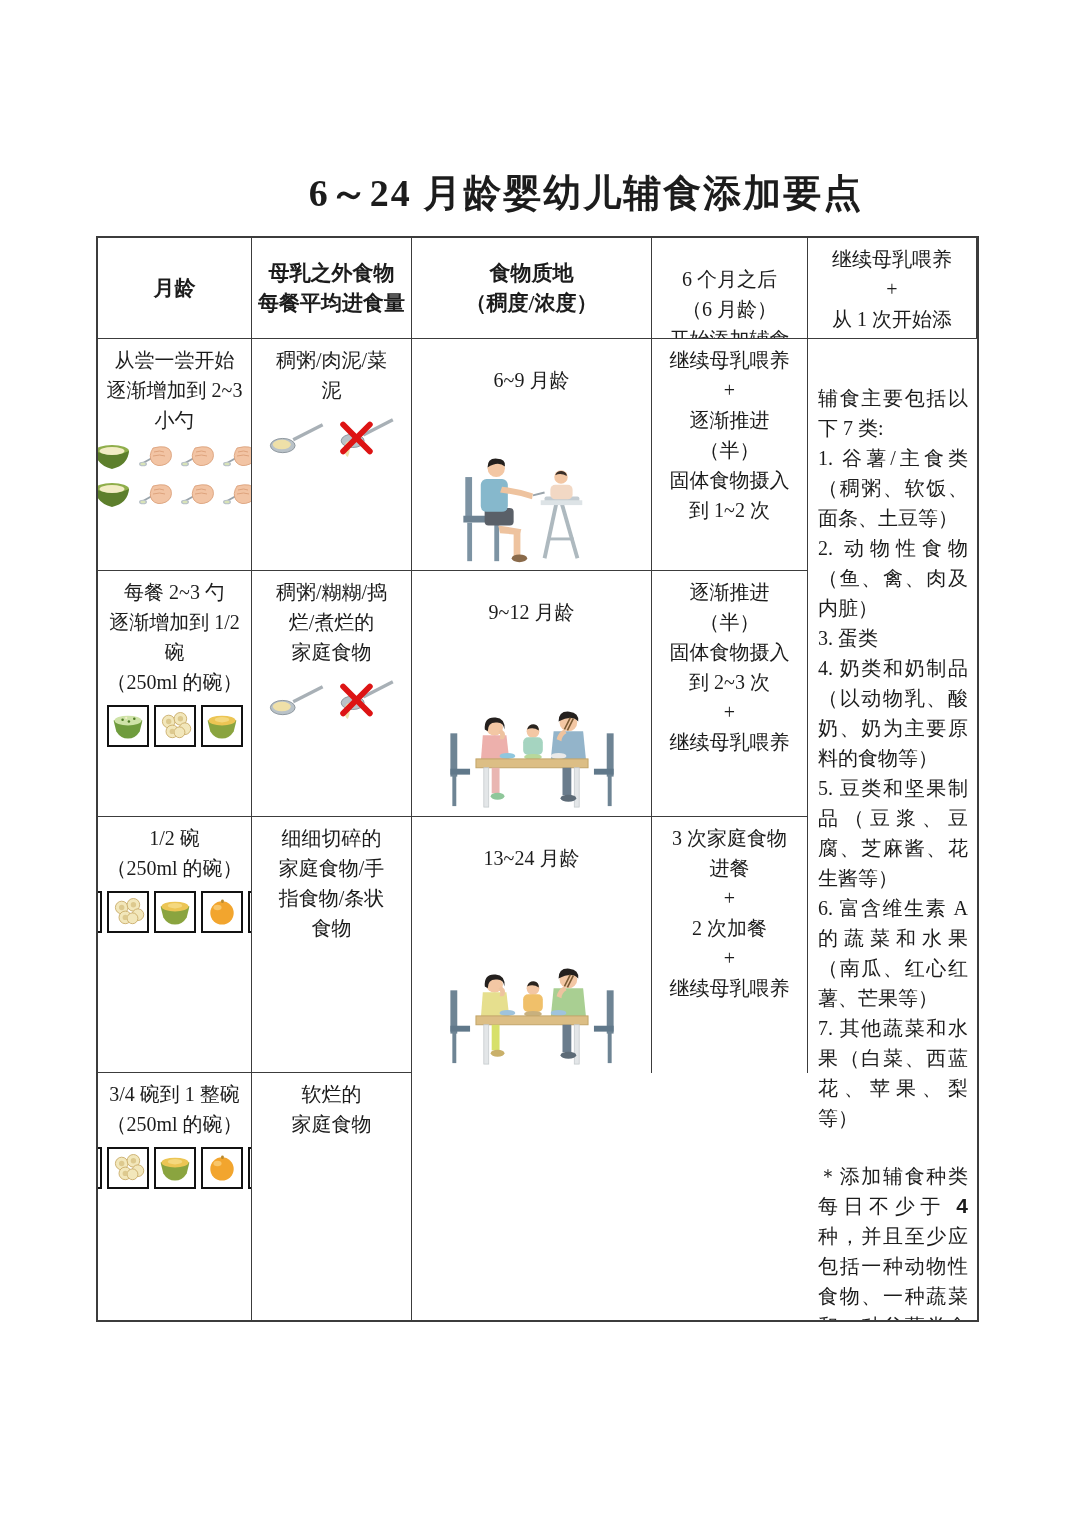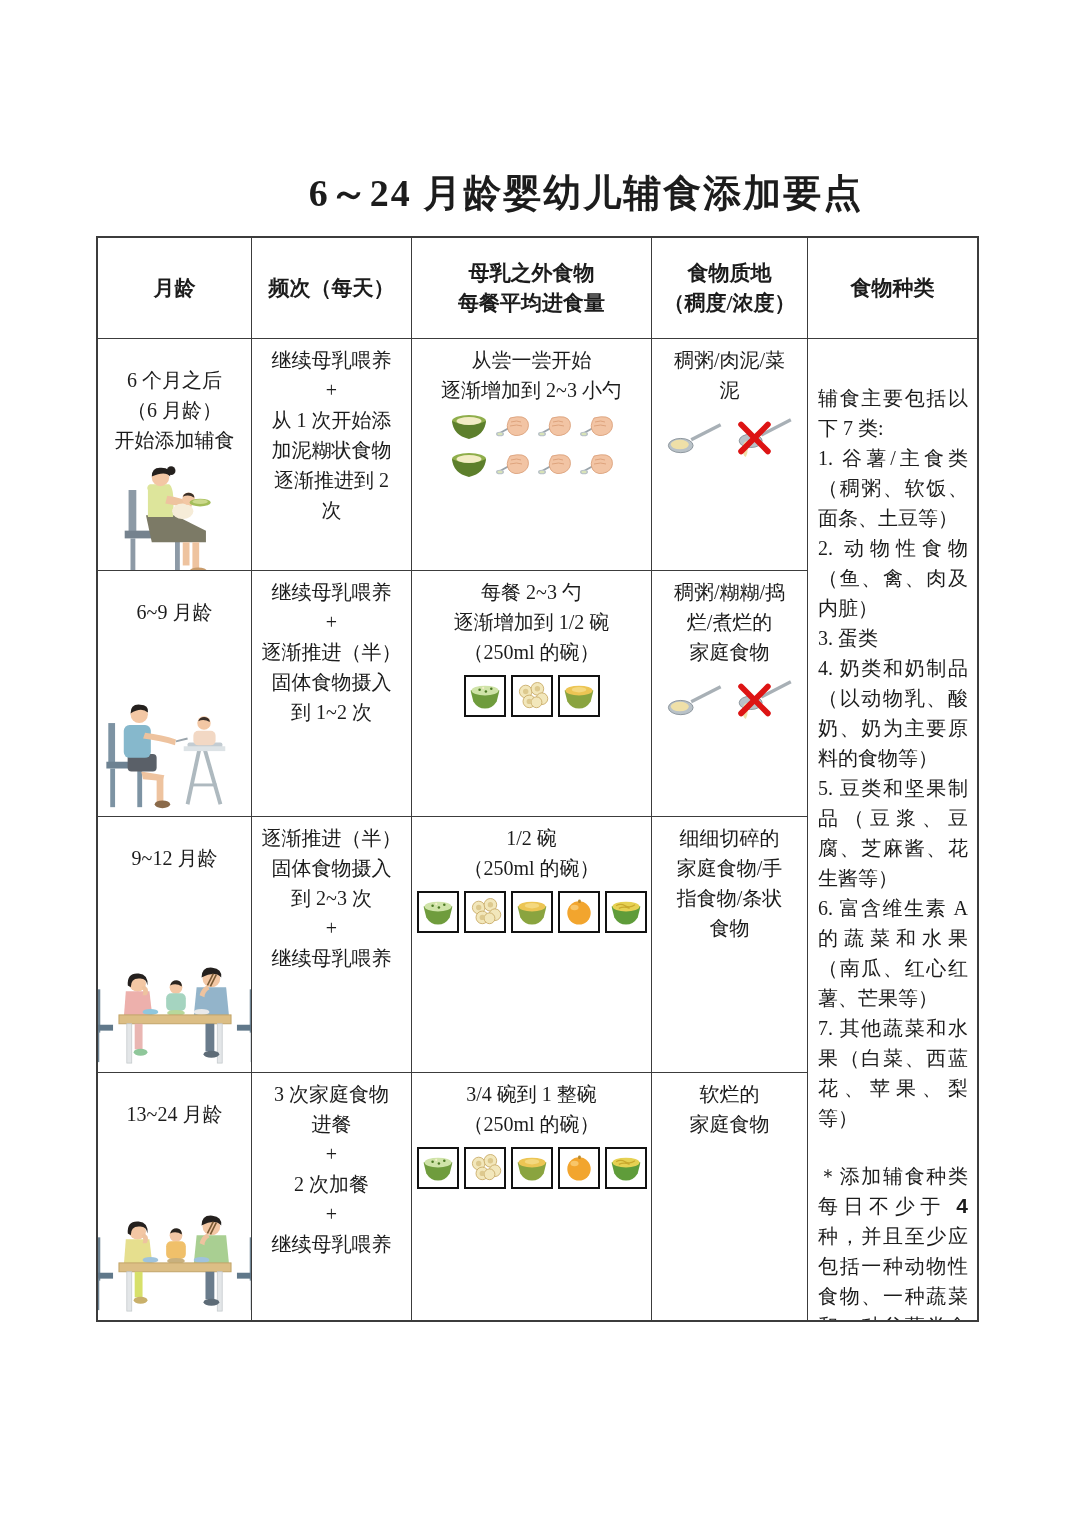--- a/index.html
+++ b/index.html
@@ -38,26 +38,24 @@
 </head>
 <body>
 
 <div class="page">
 
   <div class="title">6～24 月龄婴幼儿辅食添加要点</div>
 
   <div class="table">
 
     <div class="cell hdr">月龄</div>
-    <div class="cell hdr">频次（每天）</div>
     <div class="cell hdr">母乳之外食物
 每餐平均进食量</div>
     <div class="cell hdr">食物质地
 （稠度/浓度）</div>
-    <div class="cell hdr last-col">食物种类</div>
 
     <div class="cell age-cell">
       <div class="txt">6 个月之后
 （6 月龄）
 开始添加辅食</div>
       <span>
         <svg width="128" height="118" viewBox="0 0 132 122">
           <rect x="18" y="30" width="8" height="48" fill="#8d9aa6"></rect>
           <rect x="14" y="72" width="62" height="8" fill="#75828e"></rect>
           <rect x="20" y="80" width="5" height="36" fill="#8d9aa6"></rect>

